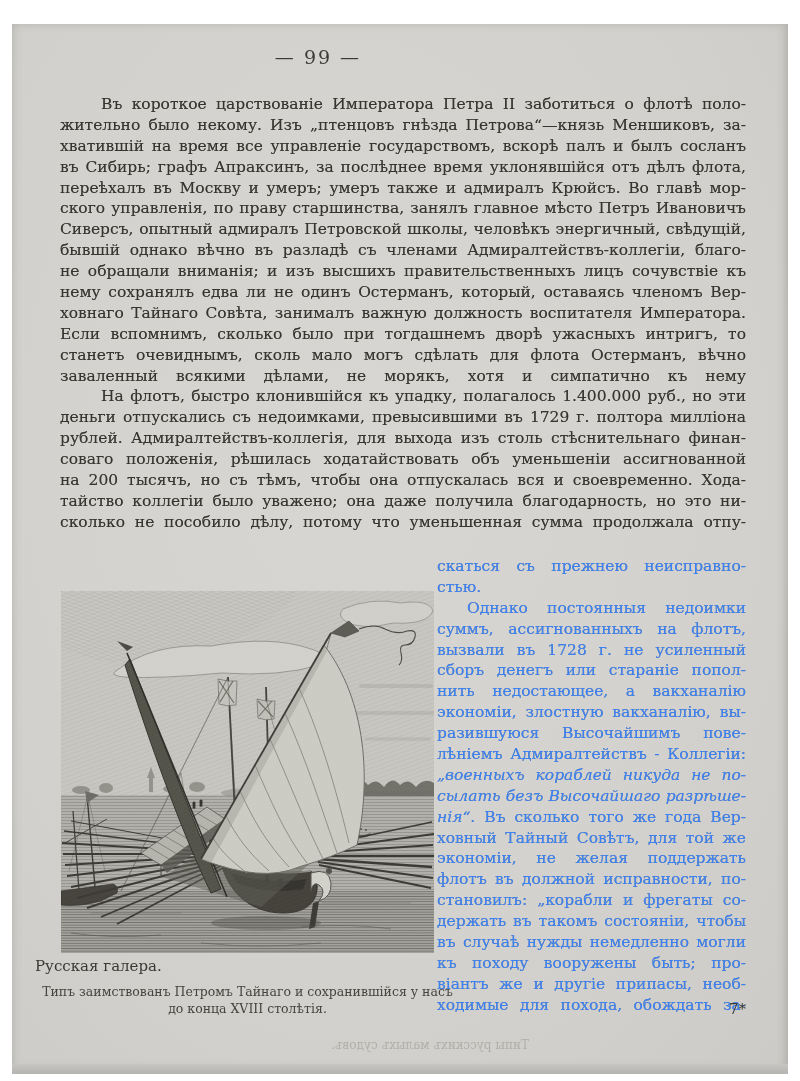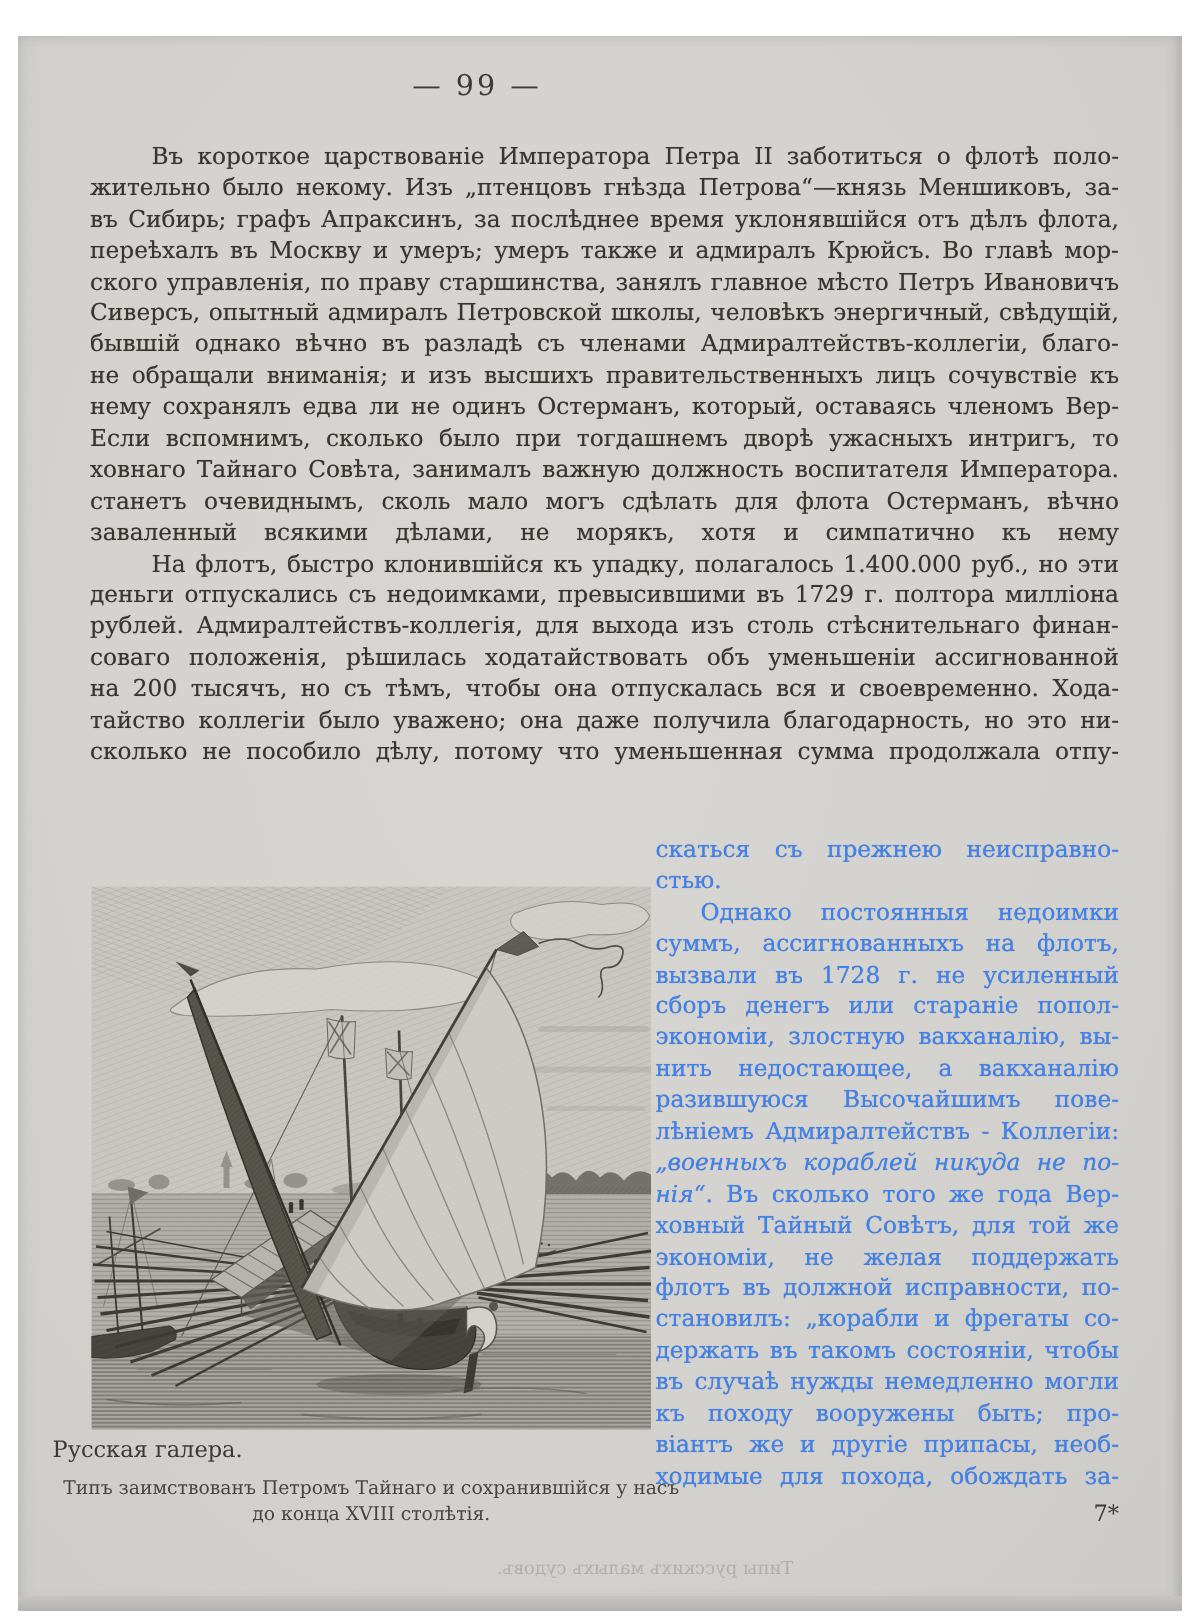--- a/index.html
+++ b/index.html
@@ -67,53 +67,55 @@
 
 <div class="scan"></div>
 <div class="scan-bottom-edge"></div>
 
 <div class="pageno">— 99 —</div>
 
 <div class="textblock">
 
 <div class="tline indent">Въ короткое царствованіе Императора Петра II заботиться о флотѣ поло-</div>
     <div class="tline">жительно было некому. Изъ „птенцовъ гнѣзда Петрова“—князь Меншиковъ, за-</div>
+    <div class="tline">хватившій на время все управленіе государствомъ, вскорѣ палъ и былъ сосланъ</div>
     <div class="tline">въ Сибирь; графъ Апраксинъ, за послѣднее время уклонявшійся отъ дѣлъ флота,</div>
     <div class="tline">переѣхалъ въ Москву и умеръ; умеръ также и адмиралъ Крюйсъ. Во главѣ мор-</div>
     <div class="tline">ского управленія, по праву старшинства, занялъ главное мѣсто Петръ Ивановичъ</div>
     <div class="tline">Сиверсъ, опытный адмиралъ Петровской школы, человѣкъ энергичный, свѣдущій,</div>
     <div class="tline">бывшій однако вѣчно въ разладѣ съ членами Адмиралтействъ-коллегіи, благо-</div>
     <div class="tline">не обращали вниманія; и изъ высшихъ правительственныхъ лицъ сочувствіе къ</div>
     <div class="tline">нему сохранялъ едва ли не одинъ Остерманъ, который, оставаясь членомъ Вер-</div>
+    <div class="tline">ховнаго Тайнаго Совѣта, занималъ важную должность воспитателя Императора.</div>
     <div class="tline">Если вспомнимъ, сколько было при тогдашнемъ дворѣ ужасныхъ интригъ, то</div>
-    <div class="tline">ховнаго Тайнаго Совѣта, занималъ важную должность воспитателя Императора.</div>
     <div class="tline">станетъ очевиднымъ, сколь мало могъ сдѣлать для флота Остерманъ, вѣчно</div>
     <div class="tline end">заваленный всякими дѣлами, не морякъ, хотя и симпатично къ нему относившійся.</div>
     <div class="tline indent">На флотъ, быстро клонившійся къ упадку, полагалось 1.400.000 руб., но эти</div>
     <div class="tline">деньги отпускались съ недоимками, превысившими въ 1729 г. полтора милліона</div>
     <div class="tline">рублей. Адмиралтействъ-коллегія, для выхода изъ столь стѣснительнаго финан-</div>
     <div class="tline">соваго положенія, рѣшилась ходатайствовать объ уменьшеніи ассигнованной суммы</div>
     <div class="tline">на 200 тысячъ, но съ тѣмъ, чтобы она отпускалась вся и своевременно. Хода-</div>
     <div class="tline">тайство коллегіи было уважено; она даже получила благодарность, но это ни-</div>
     <div class="tline">сколько не пособило дѣлу, потому что уменьшенная сумма продолжала отпу-</div>
   </div>
 
 <div class="colblock">
 
 <div class="tline">скаться съ прежнею неисправно-</div>
     <div class="tline end">стью.</div>
     <div class="tline indent">Однако постоянныя недоимки</div>
     <div class="tline">суммъ, ассигнованныхъ на флотъ,</div>
     <div class="tline">вызвали въ 1728 г. не усиленный</div>
     <div class="tline">сборъ денегъ или стараніе попол-</div>
+    <div class="tline">нить недостающее, а вакханалію</div>
     <div class="tline">экономіи, злостную вакханалію, вы-</div>
-    <div class="tline">нить недостающее, а вакханалію</div>
     <div class="tline">разившуюся Высочайшимъ пове-</div>
     <div class="tline">лѣніемъ Адмиралтействъ - Коллегіи:</div>
     <div class="tline it">„военныхъ кораблей никуда не по-</div>
+    <div class="tline it">сылать безъ Высочайшаго разрѣше-</div>
     <div class="tline"><span class="it">нія“</span><span>. Въ сколько того же года Вер-</span></div>
     <div class="tline">ховный Тайный Совѣтъ, для той же</div>
     <div class="tline">экономіи, не желая поддержать</div>
     <div class="tline">флотъ въ должной исправности, по-</div>
     <div class="tline">становилъ: „корабли и фрегаты со-</div>
     <div class="tline">держать въ такомъ состояніи, чтобы</div>
     <div class="tline">въ случаѣ нужды немедленно могли</div>
     <div class="tline">къ походу вооружены быть; про-</div>
     <div class="tline">віантъ же и другіе припасы, необ-</div>
     <div class="tline">ходимые для похода, обождать за-</div>

